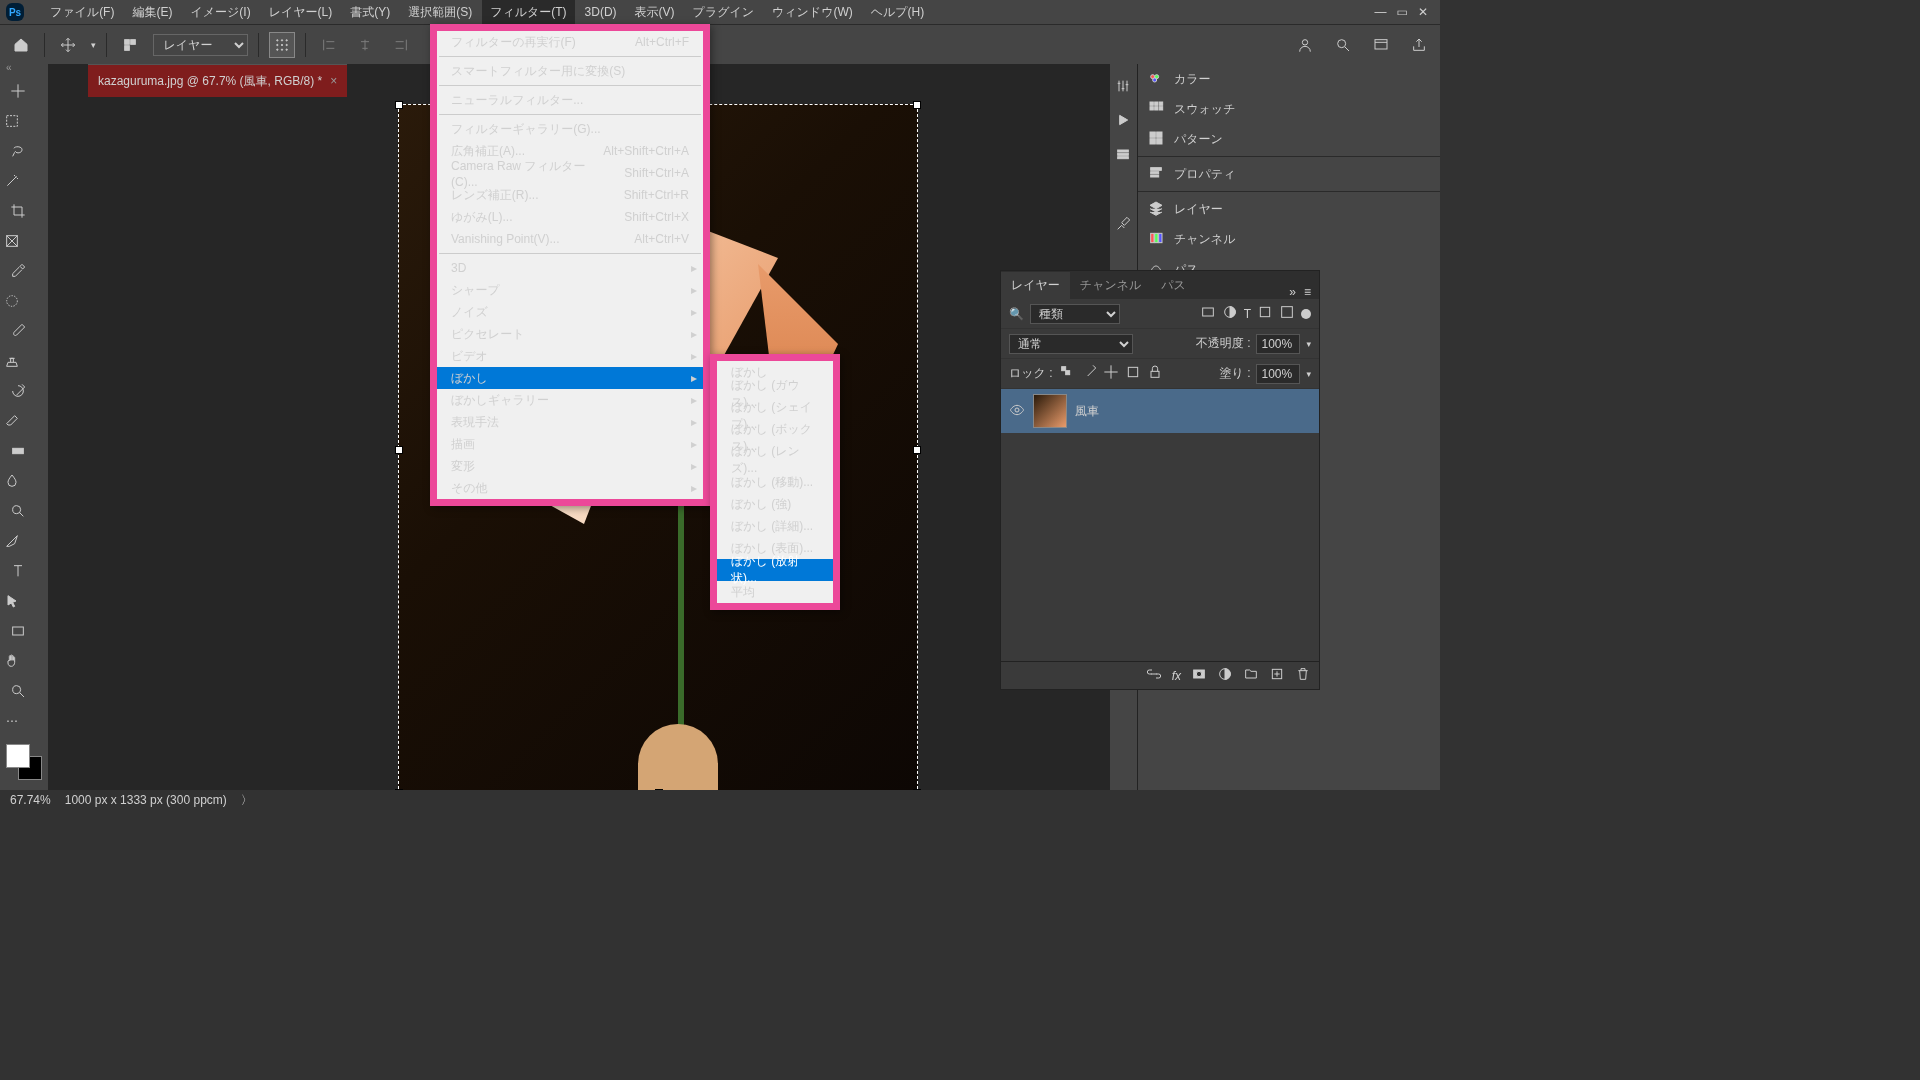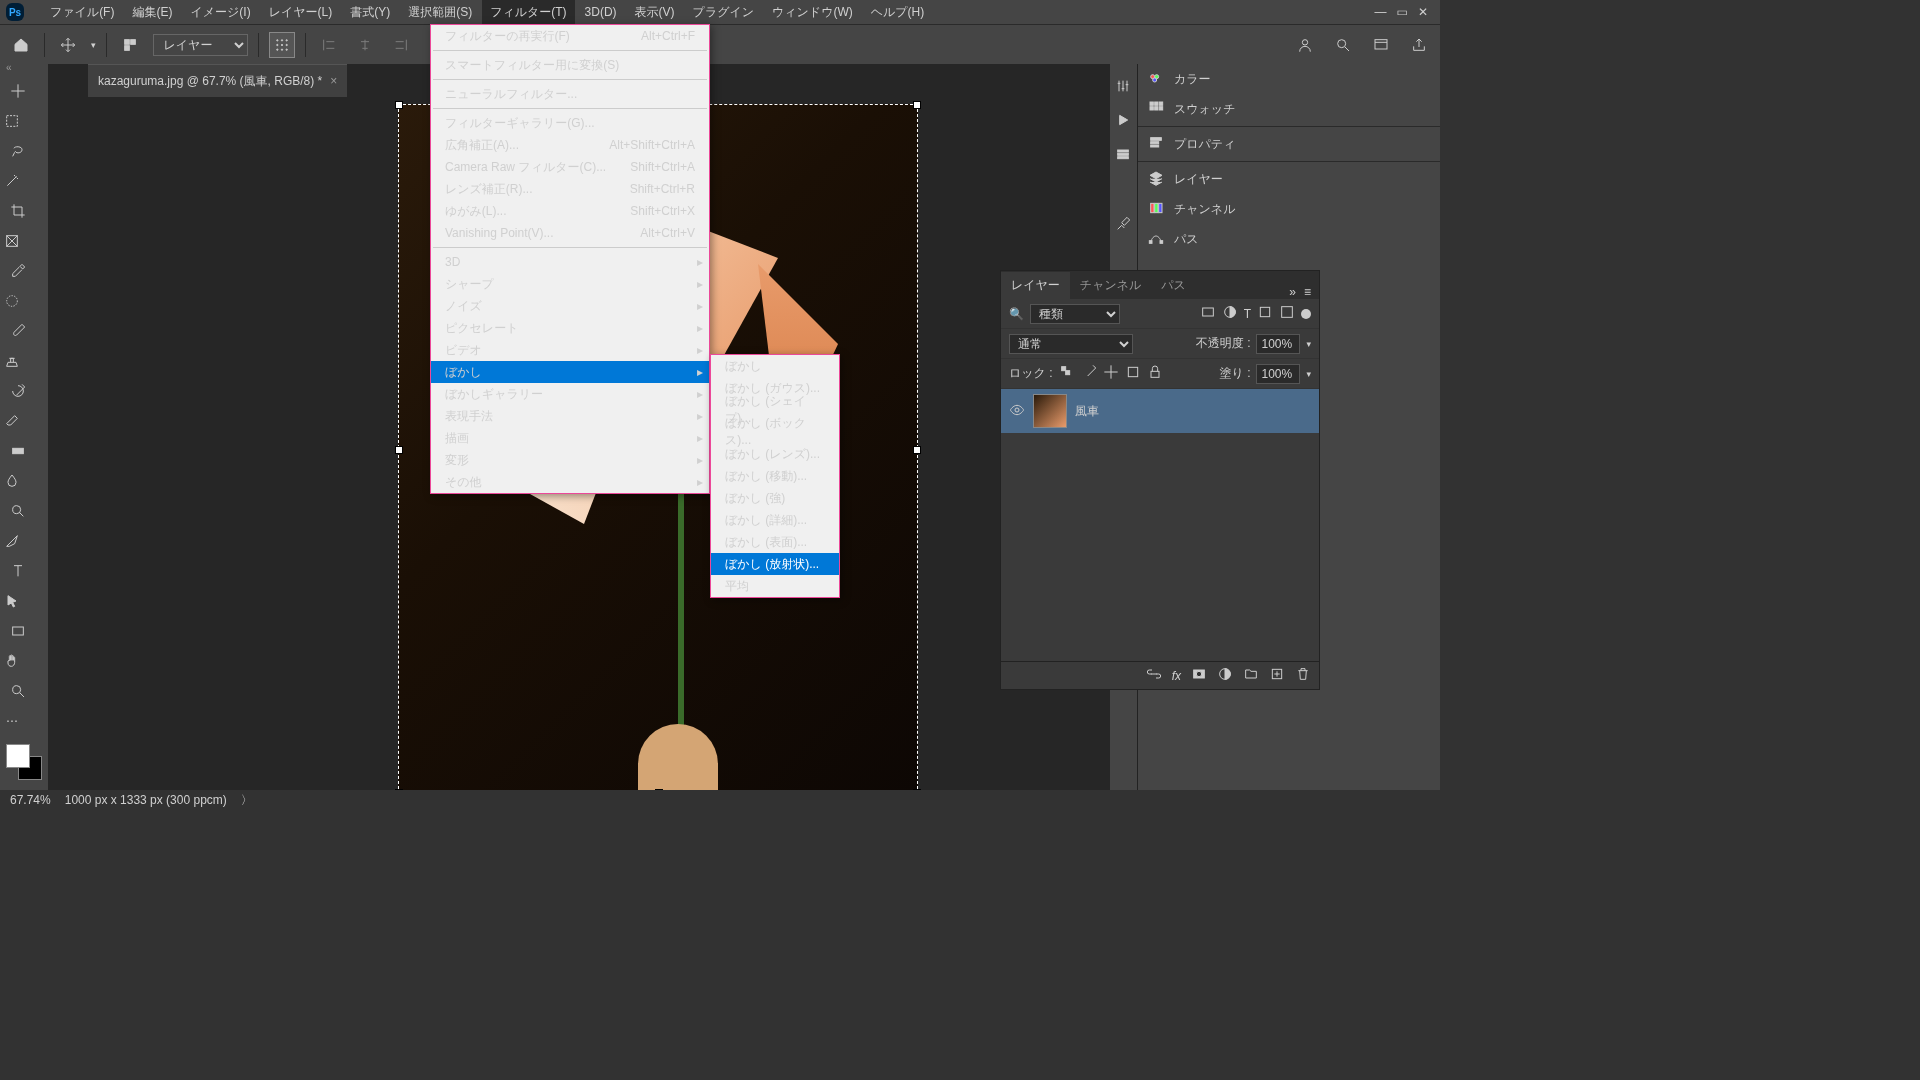--- a/index.html
+++ b/index.html
@@ -17,21 +17,21 @@
 .workspace{position:absolute;top:64px;left:0;right:0;bottom:20px;display:flex}
 .tools{width:48px;background:#454545;display:flex;flex-wrap:wrap;padding-top:12px;position:relative}
 .tools::before{content:"«";position:absolute;top:-2px;left:6px;color:#999;font-size:10px}
 .tools .t{width:24px;height:24px;margin:3px 0;display:flex;align-items:center;justify-content:center}
 .tools .t.col1{margin-left:6px}
 .tools .t.col2{margin-left:0}
 .swatch{width:36px;height:36px;position:relative;margin:8px 0 0 6px}
 .swatch .fg{width:24px;height:24px;background:#fff;border:1px solid #888;position:absolute;top:0;left:0}
 .swatch .bg{width:24px;height:24px;background:#000;border:1px solid #888;position:absolute;bottom:0;right:0}
 .canvas-area{flex:1;background:#262626;position:relative;overflow:hidden}
-.tab{position:absolute;top:0;left:40px;height:28px;background:#404040;display:flex;align-items:center;padding:16px 10px;border-top:1px solid #555}
+.tab{position:absolute;top:0;left:40px;height:28px;background:#7f1d1d;display:flex;align-items:center;padding:16px 10px;border-top:1px solid #555}
 .tab .x{margin-left:8px;color:#999}
 .canvas{position:absolute;top:40px;left:350px;width:520px;height:690px;background:linear-gradient(135deg,#2a1a0a 0%,#1a0f05 40%,#0d0704 100%)}
 .pinwheel{position:absolute;top:100px;left:60px;width:380px;height:380px}
 .blade1{position:absolute;top:0;left:180px;width:140px;height:180px;background:linear-gradient(135deg,#f4c4a0,#e89b6b);clip-path:polygon(0 0,100% 30%,50% 100%)}
 .blade2{position:absolute;top:180px;left:0;width:180px;height:140px;background:linear-gradient(45deg,#f8e8d8,#f4c4a0);clip-path:polygon(0 50%,100% 0,70% 100%)}
 .blade3{position:absolute;top:60px;right:0;width:80px;height:200px;background:linear-gradient(180deg,#e89b6b,#d47840);clip-path:polygon(0 0,100% 40%,30% 100%)}
 .stick{position:absolute;top:380px;left:280px;width:6px;height:260px;background:#3a6b2a}
 .hand{position:absolute;bottom:0;left:240px;width:80px;height:70px;background:#d4a574;border-radius:40px 40px 0 0}
 .sel{position:absolute;border:1px dashed #fff}
 .handle{width:8px;height:8px;background:#fff;border:1px solid #000;position:absolute}
@@ -45,21 +45,21 @@
 .lp-tabs{height:28px;display:flex;align-items:flex-end;background:#2e2e2e}
 .lp-tabs .lt{padding:5px 10px;color:#999}
 .lp-tabs .lt.active{background:#3a3a3a;color:#d0d0d0}
 .lp-tabs .more{margin-left:auto;padding:0 8px;display:flex;gap:8px}
 .lp-row{height:30px;display:flex;align-items:center;padding:0 8px;gap:6px;border-bottom:1px solid #333}
 .lp-row select,.lp-row input{background:#2a2a2a;border:1px solid #555;color:#d0d0d0;padding:1px 4px;height:20px}
 .lp-layer{height:44px;display:flex;align-items:center;padding:0 8px;gap:8px;background:#4a6a8a}
 .lp-layer .thumb{width:34px;height:34px;background:linear-gradient(135deg,#2a1a0a,#e89b6b);border:1px solid #888}
 .lp-layer .vis{width:16px}
 .lp-foot{margin-top:auto;height:28px;display:flex;align-items:center;justify-content:flex-end;gap:10px;padding:0 8px;border-top:1px solid #222}
-.menu{position:absolute;background:#f0f0f0;border:1px solid #ec4899;box-shadow:2px 2px 8px rgba(0,0,0,0.4);color:#333}
+.menu{position:absolute;background:#f0f0f0;border:7px solid #ec4899;box-shadow:2px 2px 8px rgba(0,0,0,0.4);color:#333}
 .menu .mitem{height:22px;display:flex;align-items:center;padding:0 14px;position:relative}
 .menu .mitem.disabled{color:#999}
 .menu .mitem.hl{background:#0078d7;color:#fff}
 .menu .mitem .sc{margin-left:auto;padding-left:20px}
 .menu .mitem .ar{position:absolute;right:6px}
 .menu .msep{height:1px;background:#ccc;margin:3px 2px}
 .statusbar{position:absolute;bottom:0;left:0;right:0;height:20px;background:#323232;display:flex;align-items:center;padding:0 10px;gap:14px;color:#aaa;font-size:11px}
 svg{width:16px;height:16px;fill:none;stroke:#ccc;stroke-width:1.5}
 </style>
 </head>
@@ -362,20 +362,29 @@
         <div class="p-row">
           <span style="width: 18px;"><svg viewBox="0 0 24 24">
               <rect x="3" y="3" width="5" height="5" fill="#ccc"></rect>
               <rect x="10" y="3" width="5" height="5" fill="#ccc"></rect>
               <rect x="17" y="3" width="5" height="5" fill="#ccc"></rect>
               <rect x="3" y="10" width="5" height="5" fill="#ccc"></rect>
               <rect x="10" y="10" width="5" height="5" fill="#ccc"></rect>
               <rect x="17" y="10" width="5" height="5" fill="#ccc"></rect>
             </svg></span>
           <span>スウォッチ</span>
+        </div>
+        <div class="p-row">
+          <span style="width: 18px;"><svg viewBox="0 0 24 24">
+              <rect x="3" y="3" width="8" height="8" fill="#ccc"></rect>
+              <rect x="13" y="3" width="8" height="8" fill="#ccc"></rect>
+              <rect x="3" y="13" width="8" height="8" fill="#ccc"></rect>
+              <rect x="13" y="13" width="8" height="8" fill="#ccc"></rect>
+            </svg></span>
+          <span>パターン</span>
         </div>
         <div class="p-sep"></div>
         <div class="p-row">
           <span style="width: 18px;"><svg viewBox="0 0 24 24">
               <rect x="4" y="4" width="16" height="4" fill="#ccc"></rect>
               <rect x="4" y="10" width="12" height="3" fill="#ccc"></rect>
               <rect x="4" y="15" width="12" height="3" fill="#ccc"></rect>
             </svg></span>
           <span>プロパティ</span>
         </div>

